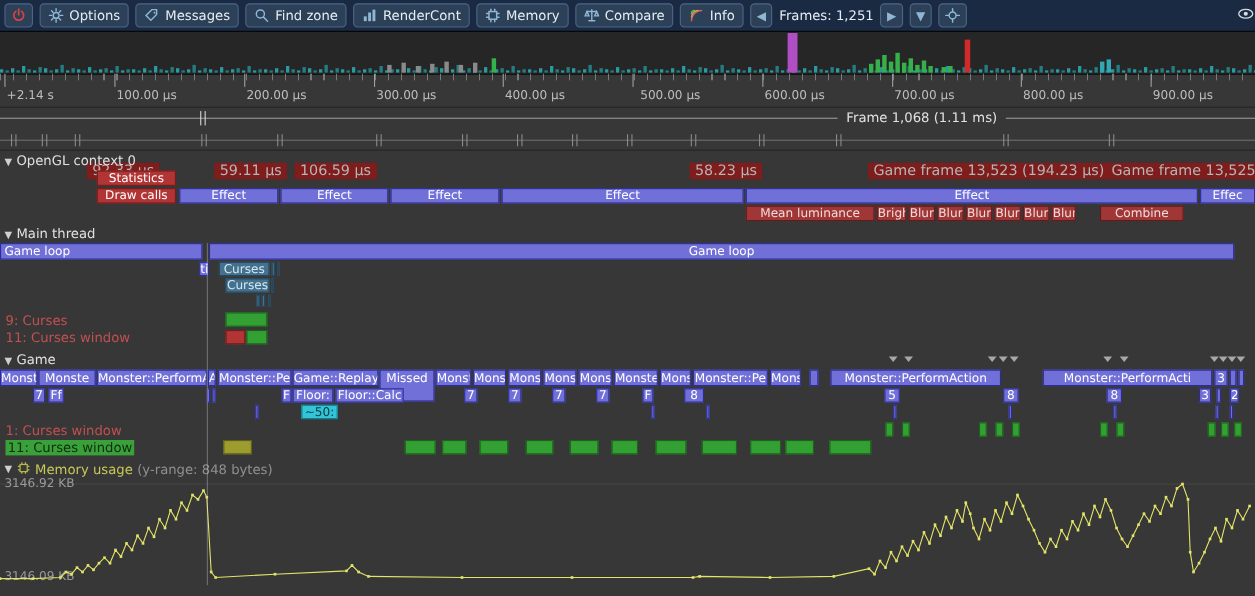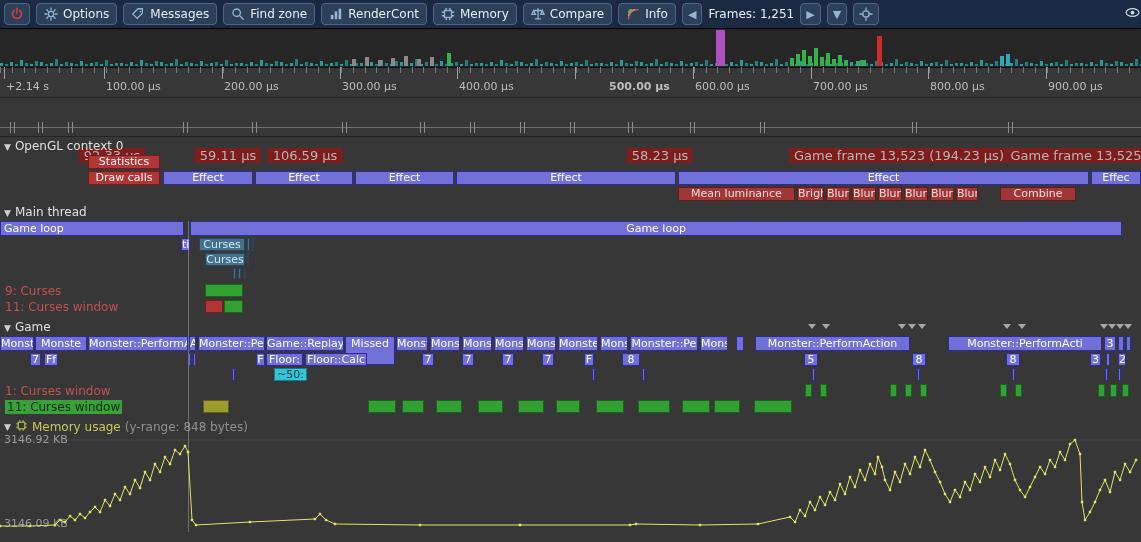--- a/index.html
+++ b/index.html
@@ -465,32 +465,38 @@
       <span class="rlabel" style="left: 6px;">+2.14 s</span>
       <div class="rtick" style="left: 104px;"></div>
       <span class="rlabel" style="left: 106px;">100.00 µs</span>
       <div class="rtick" style="left: 222px;"></div>
       <span class="rlabel" style="left: 224px;">200.00 µs</span>
       <div class="rtick" style="left: 340px;"></div>
       <span class="rlabel" style="left: 342px;">300.00 µs</span>
       <div class="rtick" style="left: 457px;"></div>
       <span class="rlabel" style="left: 459px;">400.00 µs</span>
       <div class="rtick" style="left: 575px;"></div>
-      <span class="rlabel" style="left: 609px; font-weight: bold;">500.00 µs</span>
+      <span class="rlabel" style="left: 582px;">500.00 µs</span>
       <div class="rtick" style="left: 693px;"></div>
       <span class="rlabel" style="left: 695px;">600.00 µs</span>
       <div class="rtick" style="left: 811px;"></div>
       <span class="rlabel" style="left: 813px;">700.00 µs</span>
       <div class="rtick" style="left: 928px;"></div>
       <span class="rlabel" style="left: 930px;">800.00 µs</span>
       <div class="rtick" style="left: 1046px;"></div>
       <span class="rlabel" style="left: 1048px;">900.00 µs</span>
     </div>
   <div class="hairline" style="top:97px;"></div>
 
+  <div class="framebar">
+    <div class="fline"></div>
+    <span class="flabel" style="left: 838px;">Frame 1,068 (1.11 ms)</span>
+  <div class="fmark" style="left: 182px;"></div>
+      <div class="fmark" style="left: 186px;"></div>
+    </div>
 
   <div class="zoneframes">
     <div class="zline"></div>
   <div class="zf-tick" style="left: 10px;"></div>
       <div class="zf-tick" style="left: 14px;"></div>
       <div class="zf-tick" style="left: 38px;"></div>
       <div class="zf-tick" style="left: 42px;"></div>
       <div class="zf-tick" style="left: 68px;"></div>
       <div class="zf-tick" style="left: 72px;"></div>
       <div class="zf-tick" style="left: 183px;"></div>

